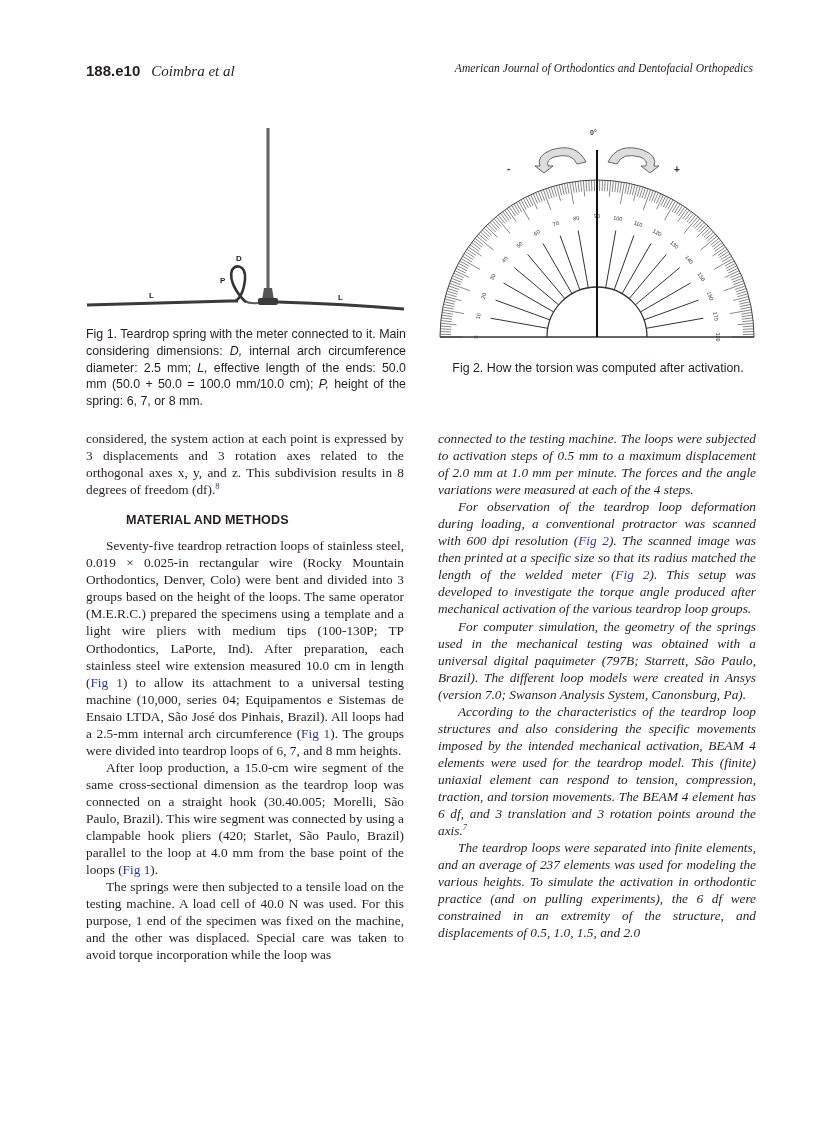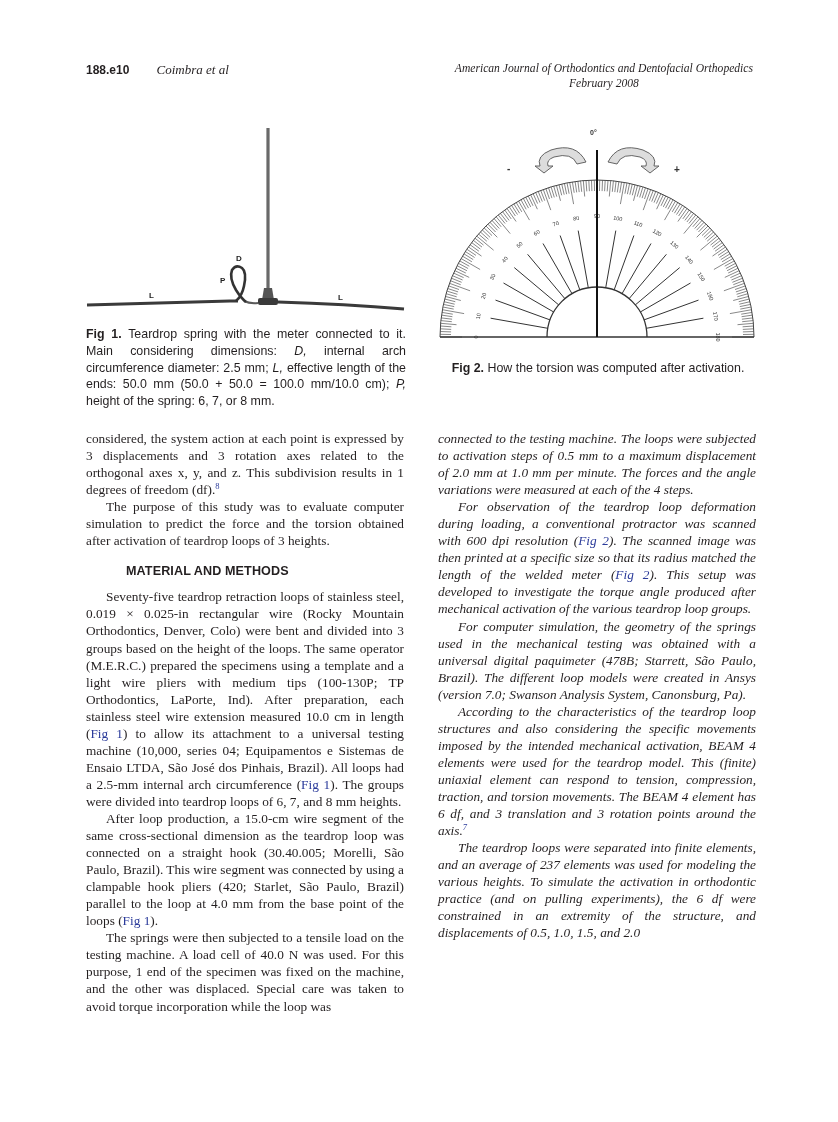--- a/index.html
+++ b/index.html
@@ -1,46 +1,45 @@
 <!DOCTYPE html>
 <html><head>
 <meta charset="utf-8">
 <style>
   html, body { margin: 0; padding: 0; background: #ffffff; }
   body { width: 838px; height: 1122px; position: relative; overflow: hidden; color: #231f20; }
   .abs { position: absolute; }
   .hdr-left { left: 86px; top: 62px; font-size: 12.5px; }
-  .hdr-left .pg { font-family: "Liberation Sans", sans-serif; font-weight: bold; font-size: 12px; }
-  .hdr-left .au { font-family: "Liberation Serif", serif; font-style: italic; font-size: 13px; margin-left: 24px; text-align: right; }
-  .hdr-right { right: 85px; top: 61px; text-align: center; font-family: "Liberation Serif", serif; font-style: italic; font-size: 11.6px; line-height: 15px; }
+  .hdr-left .pg { font-family: "Liberation Sans", sans-serif; font-weight: bold; font-size: 15px; }
+  .hdr-left .au { font-family: "Liberation Serif", serif; font-style: italic; font-size: 15px; margin-left: 8px; text-align: right; }
+  .hdr-right { right: 85px; top: 61px; text-align: left; font-family: "Liberation Serif", serif; font-style: italic; font-size: 11.6px; line-height: 15px; }
   .fig1 { left: 86px; top: 120px; width: 320px; height: 200px; }
   .fig2 { left: 436px; top: 120px; width: 325px; height: 230px; }
   .caption { font-family: "Liberation Sans", sans-serif; font-size: 12.4px; line-height: 16.8px; color: #231f20; }
-  .caption b { font-weight: bold; }
+  .caption b { font-weight: normal; }
   .cap1 { left: 86px; top: 326px; width: 320px; text-align: justify; }
   .cap2 { left: 438px; top: 360px; width: 320px; text-align: center; }
   .col { font-family: "Liberation Serif", serif; font-size: 13.3px; line-height: 17.05px; text-align: justify; width: 318px; color: #231f20; }
   .col p { margin: 0; }
   .col p.ind { text-indent: 20px; }
   .col1 { left: 86px; top: 430px; }
   .col2 { left: 438px; top: 430px; font-style: italic; }
   .heading { font-family: "Liberation Sans", sans-serif; font-weight: bold; font-size: 12.6px; margin: 14px 0 8px 0; letter-spacing: 0.1px; padding-left: 40px; }
   .link { color: #2a3a9a; }
   sup { font-size: 8.5px; line-height: 0; vertical-align: 5px; }
 </style>
 </head>
 <body>
 
 <div class="abs hdr-left">
   <span class="pg">188.e10</span>
   <span class="au">Coimbra et al</span>
 </div>
 <div class="abs hdr-right">
   <div>American Journal of Orthodontics and Dentofacial Orthopedics</div>
-  <div>February 2008</div>
 </div>
 
 <div class="abs fig1">
   <svg width="320" height="200" viewBox="0 0 320 200">
 
     <rect x="180.5" y="8" width="3" height="170" fill="#4a4a4a"></rect>
     <line x1="182" y1="8" x2="182" y2="178" stroke="#9a9a9a" stroke-width="0.8"></line>
 
     <path d="M178 168 L186 168 L188 180 L176 180 Z" fill="#555"></path>
     <rect x="172" y="178" width="20" height="7" rx="2" fill="#3a3a3a"></rect>
@@ -310,27 +309,26 @@
   <b>Fig 1.</b>
   <span>Teardrop spring with the meter connected to it. Main considering dimensions: </span><i>D,</i><span> internal arch circumference diameter: 2.5 mm; </span><i>L,</i><span> effective length of the ends: 50.0 mm (50.0 + 50.0 = 100.0 mm/10.0 cm); </span><i>P,</i><span> height of the spring: 6, 7, or 8 mm.</span>
 </div>
 
 <div class="abs caption cap2">
   <b>Fig 2.</b>
   <span>How the torsion was computed after activation.</span>
 </div>
 
 <div class="abs col col1">
-  <p><span>considered, the system action at each point is expressed by 3 displacements and 3 rotation axes related to the orthogonal axes x, y, and z. This subdivision results in 1 degrees of freedom (df).</span><sup class="link">8</sup></p>
-  <p class="ind">The purpose of this study was to evaluate computer simulation to predict the force and the torsion obtained after activation of teardrop loops of 3 heights.</p>
+  <p><span>considered, the system action at each point is expressed by 3 displacements and 3 rotation axes related to the orthogonal axes x, y, and z. This subdivision results in 8 degrees of freedom (df).</span><sup class="link">8</sup></p>
   <div class="heading">MATERIAL AND METHODS</div>
   <p class="ind"><span>Seventy-five teardrop retraction loops of stainless steel, 0.019 × 0.025-in rectangular wire (Rocky Mountain Orthodontics, Denver, Colo) were bent and divided into 3 groups based on the height of the loops. The same operator (M.E.R.C.) prepared the specimens using a template and a light wire pliers with medium tips (100-130P; TP Orthodontics, LaPorte, Ind). After preparation, each stainless steel wire extension measured 10.0 cm in length (</span><span class="link">Fig 1</span><span>) to allow its attachment to a universal testing machine (10,000, series 04; Equipamentos e Sistemas de Ensaio LTDA, São José dos Pinhais, Brazil). All loops had a 2.5-mm internal arch circumference (</span><span class="link">Fig 1</span><span>). The groups were divided into teardrop loops of 6, 7, and 8 mm heights.</span></p>
   <p class="ind"><span>After loop production, a 15.0-cm wire segment of the same cross-sectional dimension as the teardrop loop was connected on a straight hook (30.40.005; Morelli, São Paulo, Brazil). This wire segment was connected by using a clampable hook pliers (420; Starlet, São Paulo, Brazil) parallel to the loop at 4.0 mm from the base point of the loops (</span><span class="link">Fig 1</span><span>).</span></p>
   <p class="ind">The springs were then subjected to a tensile load on the testing machine. A load cell of 40.0 N was used. For this purpose, 1 end of the specimen was fixed on the machine, and the other was displaced. Special care was taken to avoid torque incorporation while the loop was</p>
 </div>
 
 <div class="abs col col2">
   <p>connected to the testing machine. The loops were subjected to activation steps of 0.5 mm to a maximum displacement of 2.0 mm at 1.0 mm per minute. The forces and the angle variations were measured at each of the 4 steps.</p>
   <p class="ind"><span>For observation of the teardrop loop deformation during loading, a conventional protractor was scanned with 600 dpi resolution (</span><span class="link">Fig 2</span><span>). The scanned image was then printed at a specific size so that its radius matched the length of the welded meter (</span><span class="link">Fig 2</span><span>). This setup was developed to investigate the torque angle produced after mechanical activation of the various teardrop loop groups.</span></p>
-  <p class="ind">For computer simulation, the geometry of the springs used in the mechanical testing was obtained with a universal digital paquimeter (478B; Starrett, São Paulo, Brazil). The different loop models were created in Ansys (version 7.0; Swanson Analysis System, Canonsburg, Pa).</p>
+  <p class="ind">For computer simulation, the geometry of the springs used in the mechanical testing was obtained with a universal digital paquimeter (797B; Starrett, São Paulo, Brazil). The different loop models were created in Ansys (version 7.0; Swanson Analysis System, Canonsburg, Pa).</p>
   <p class="ind"><span>According to the characteristics of the teardrop loop structures and also considering the specific movements imposed by the intended mechanical activation, BEAM 4 elements were used for the teardrop model. This (finite) uniaxial element can respond to tension, compression, traction, and torsion movements. The BEAM 4 element has 6 df, and 3 translation and 3 rotation points around the axis.</span><sup class="link">7</sup></p>
   <p class="ind">The teardrop loops were separated into finite elements, and an average of 237 elements was used for modeling the various heights. To simulate the activation in orthodontic practice (and on pulling experiments), the 6 df were constrained in an extremity of the structure, and displacements of 0.5, 1.0, 1.5, and 2.0</p>
 </div>
 
 </body></html>

